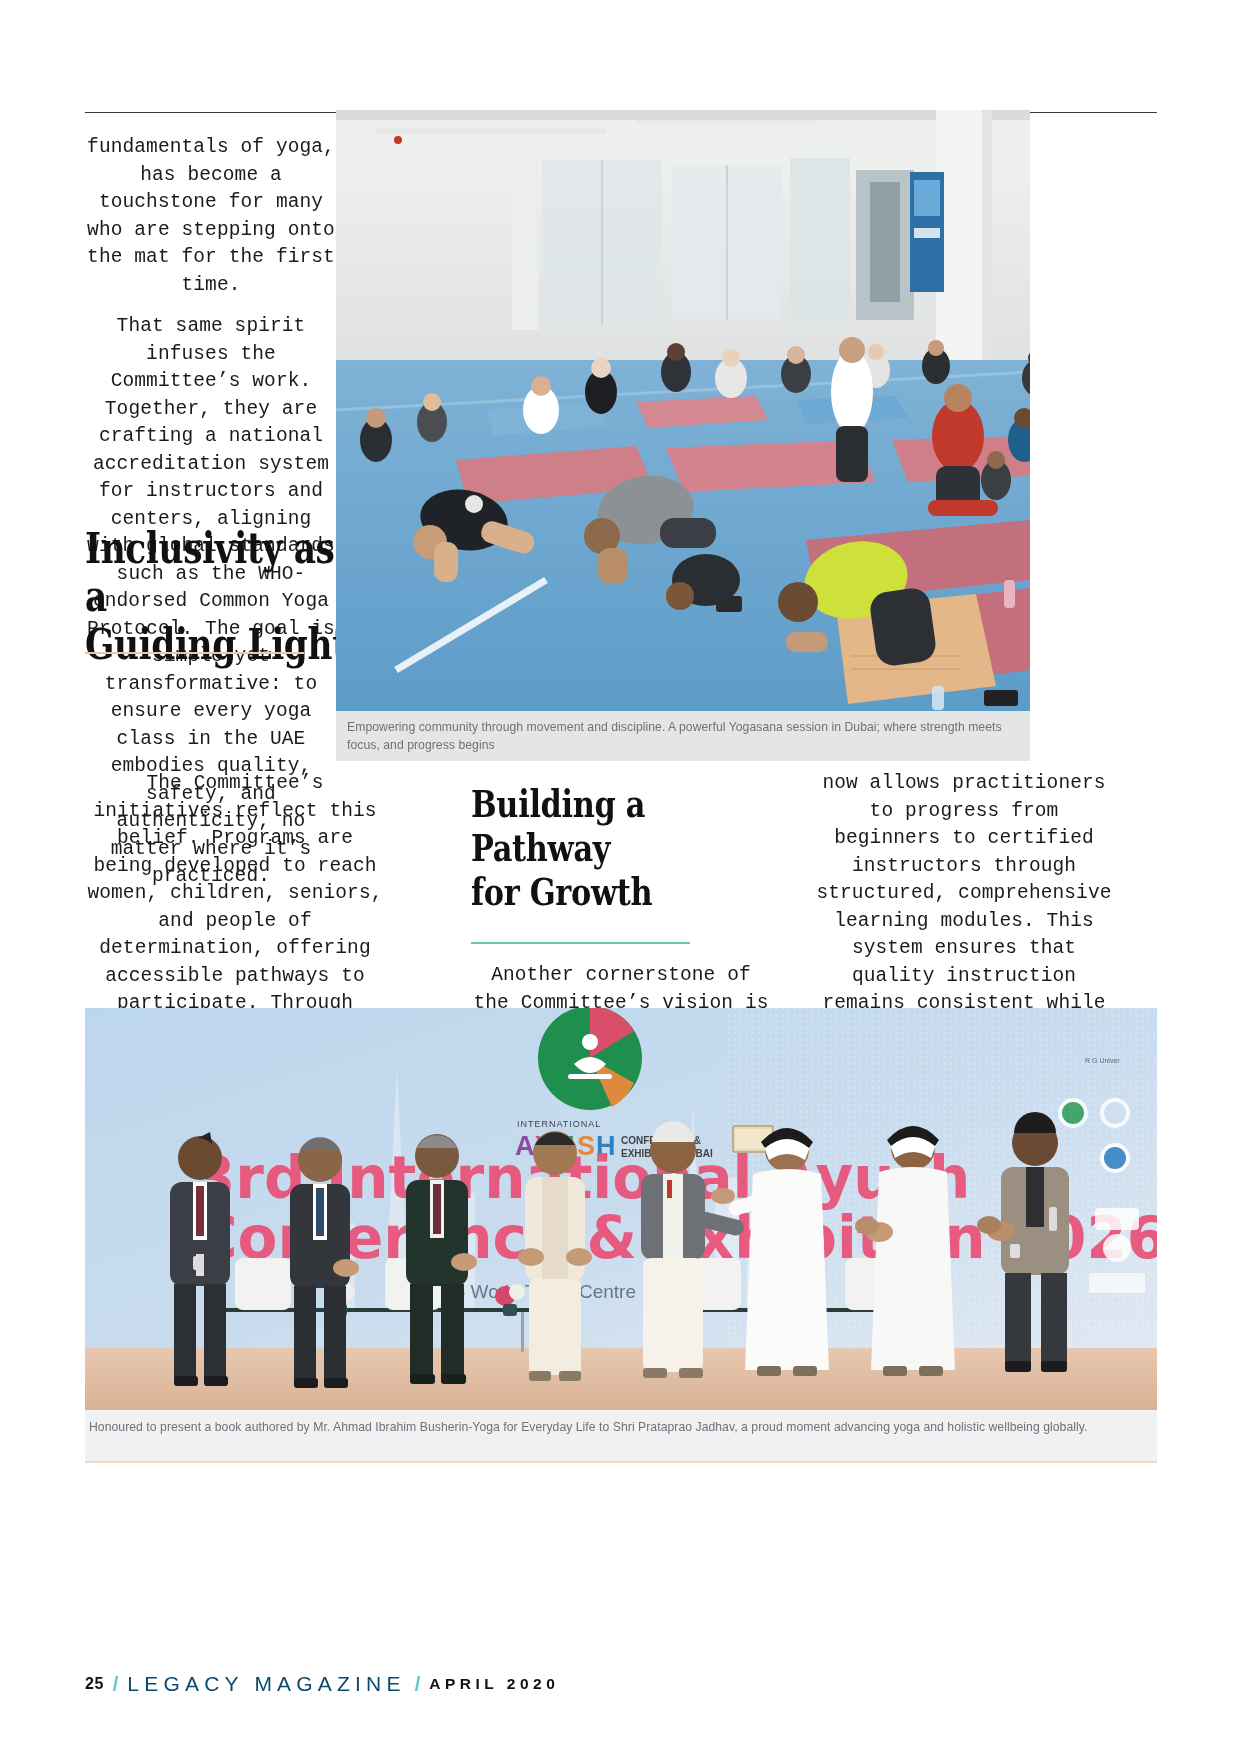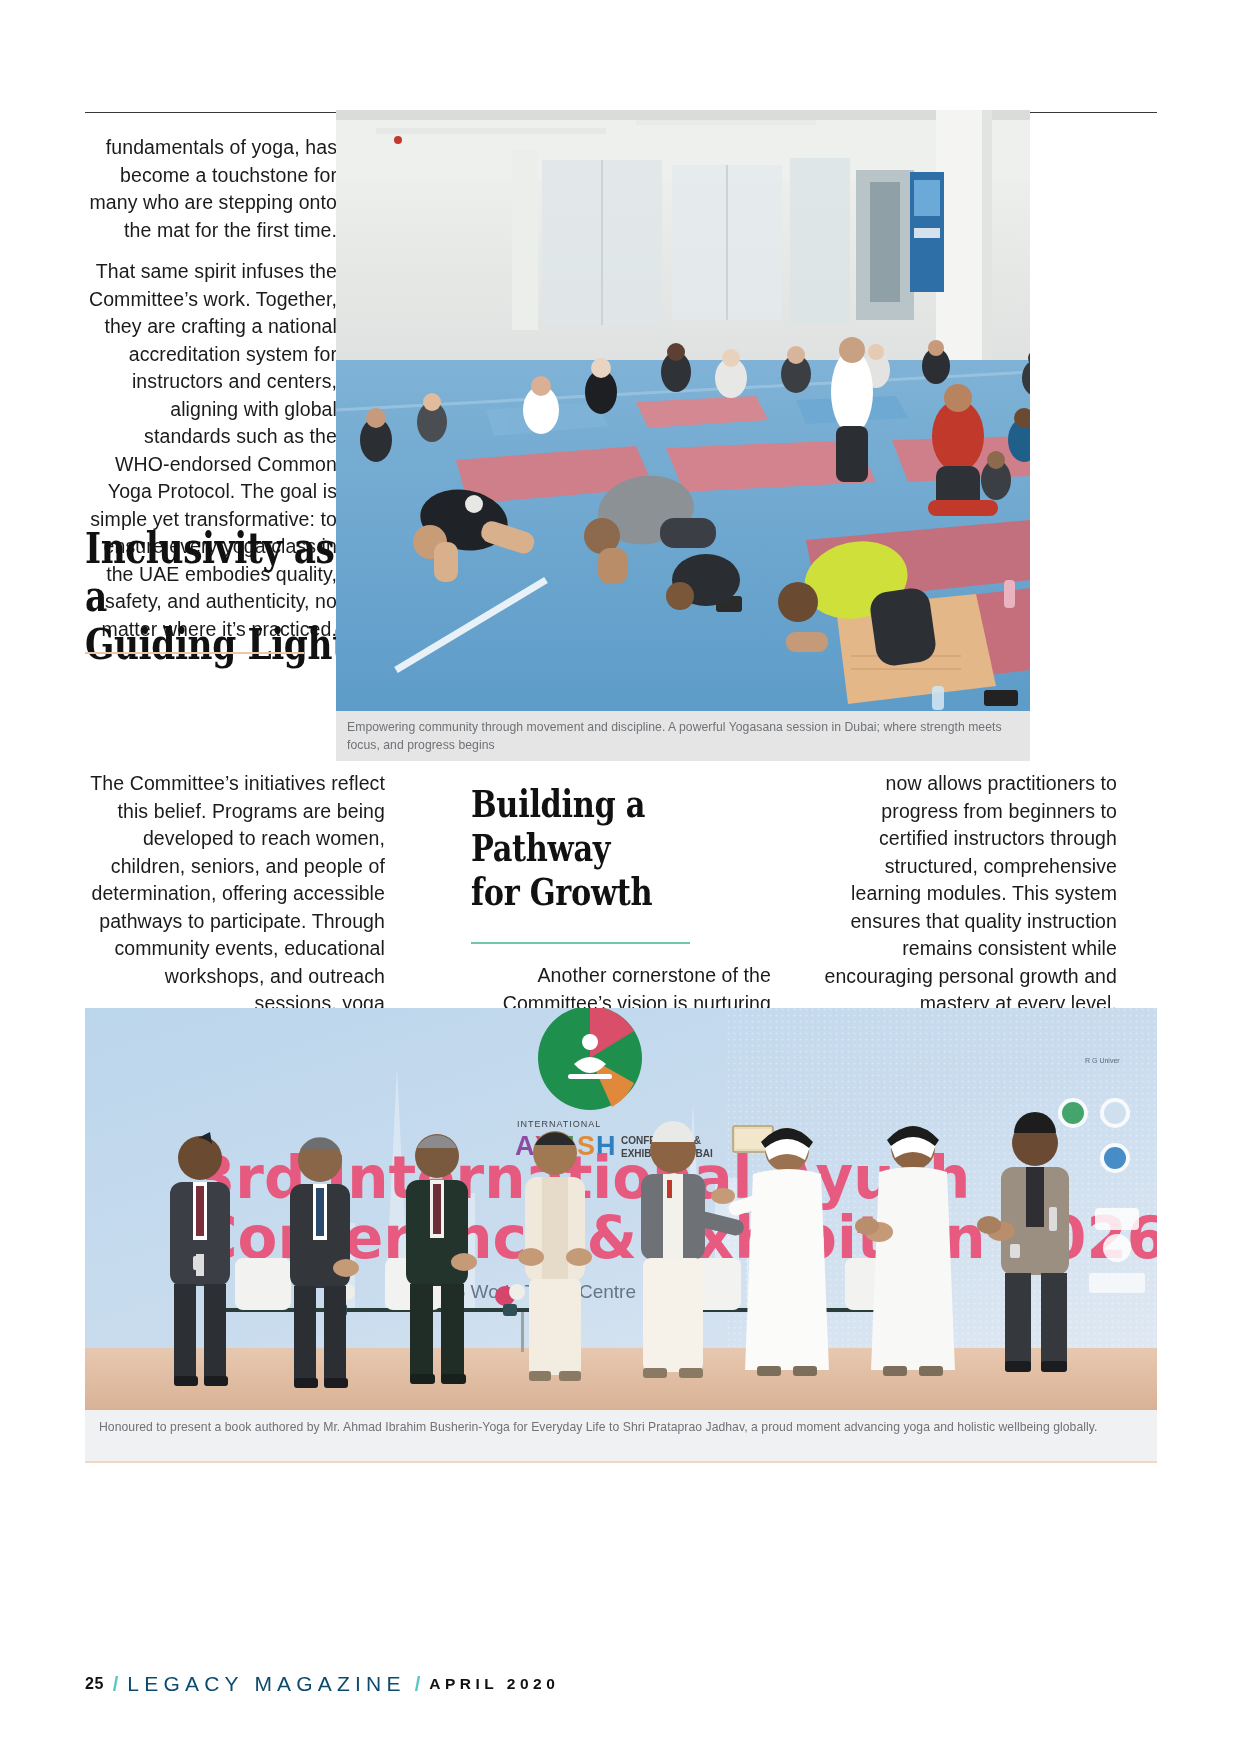--- a/index.html
+++ b/index.html
@@ -17,24 +17,24 @@
   .top-rule{
     position:absolute;left:85px;top:112px;width:1072px;height:1px;
     background:#3a3a3a;
   }
 
   
   .col-left-top{
     position:absolute;left:85px;top:134px;width:252px;
   }
   .body-par{
-    font-family:Liberation Sans, sans-serif;
+    font-family:Liberation Mono, monospace;
     font-size:19.5px;line-height:27.5px;
     color:#1b1b1b;margin:0 0 14px 0;
-    text-align:right;
+    text-align:center;
     letter-spacing:.1px;
   }
 
   
   .headline{
     font-family:"DejaVu Serif",serif;
     font-weight:700;
     font-size:43px;
     line-height:48px;
     letter-spacing:-.5px;
@@ -92,21 +92,21 @@
 
   
   .photo2{
     position:absolute;left:85px;top:1008px;width:1072px;height:402px;
     overflow:hidden;
   }
   .photo2 svg{display:block;width:100%;height:100%;}
 
   .photo2-caption{
     position:absolute;left:85px;top:1410px;width:1072px;height:52px;
-    background:#f0f1f2;box-sizing:border-box;padding:9px 14px 0 14px;
+    background:#f0f1f2;box-sizing:border-box;padding:9px 14px 0 4px;
   }
   .cap2-underline{
     position:absolute;left:85px;top:1461px;width:1072px;height:2px;
     background:#f0d8c3;
   }
 
   
   .footer{
     position:absolute;left:85px;top:1672px;
     display:flex;align-items:center;

